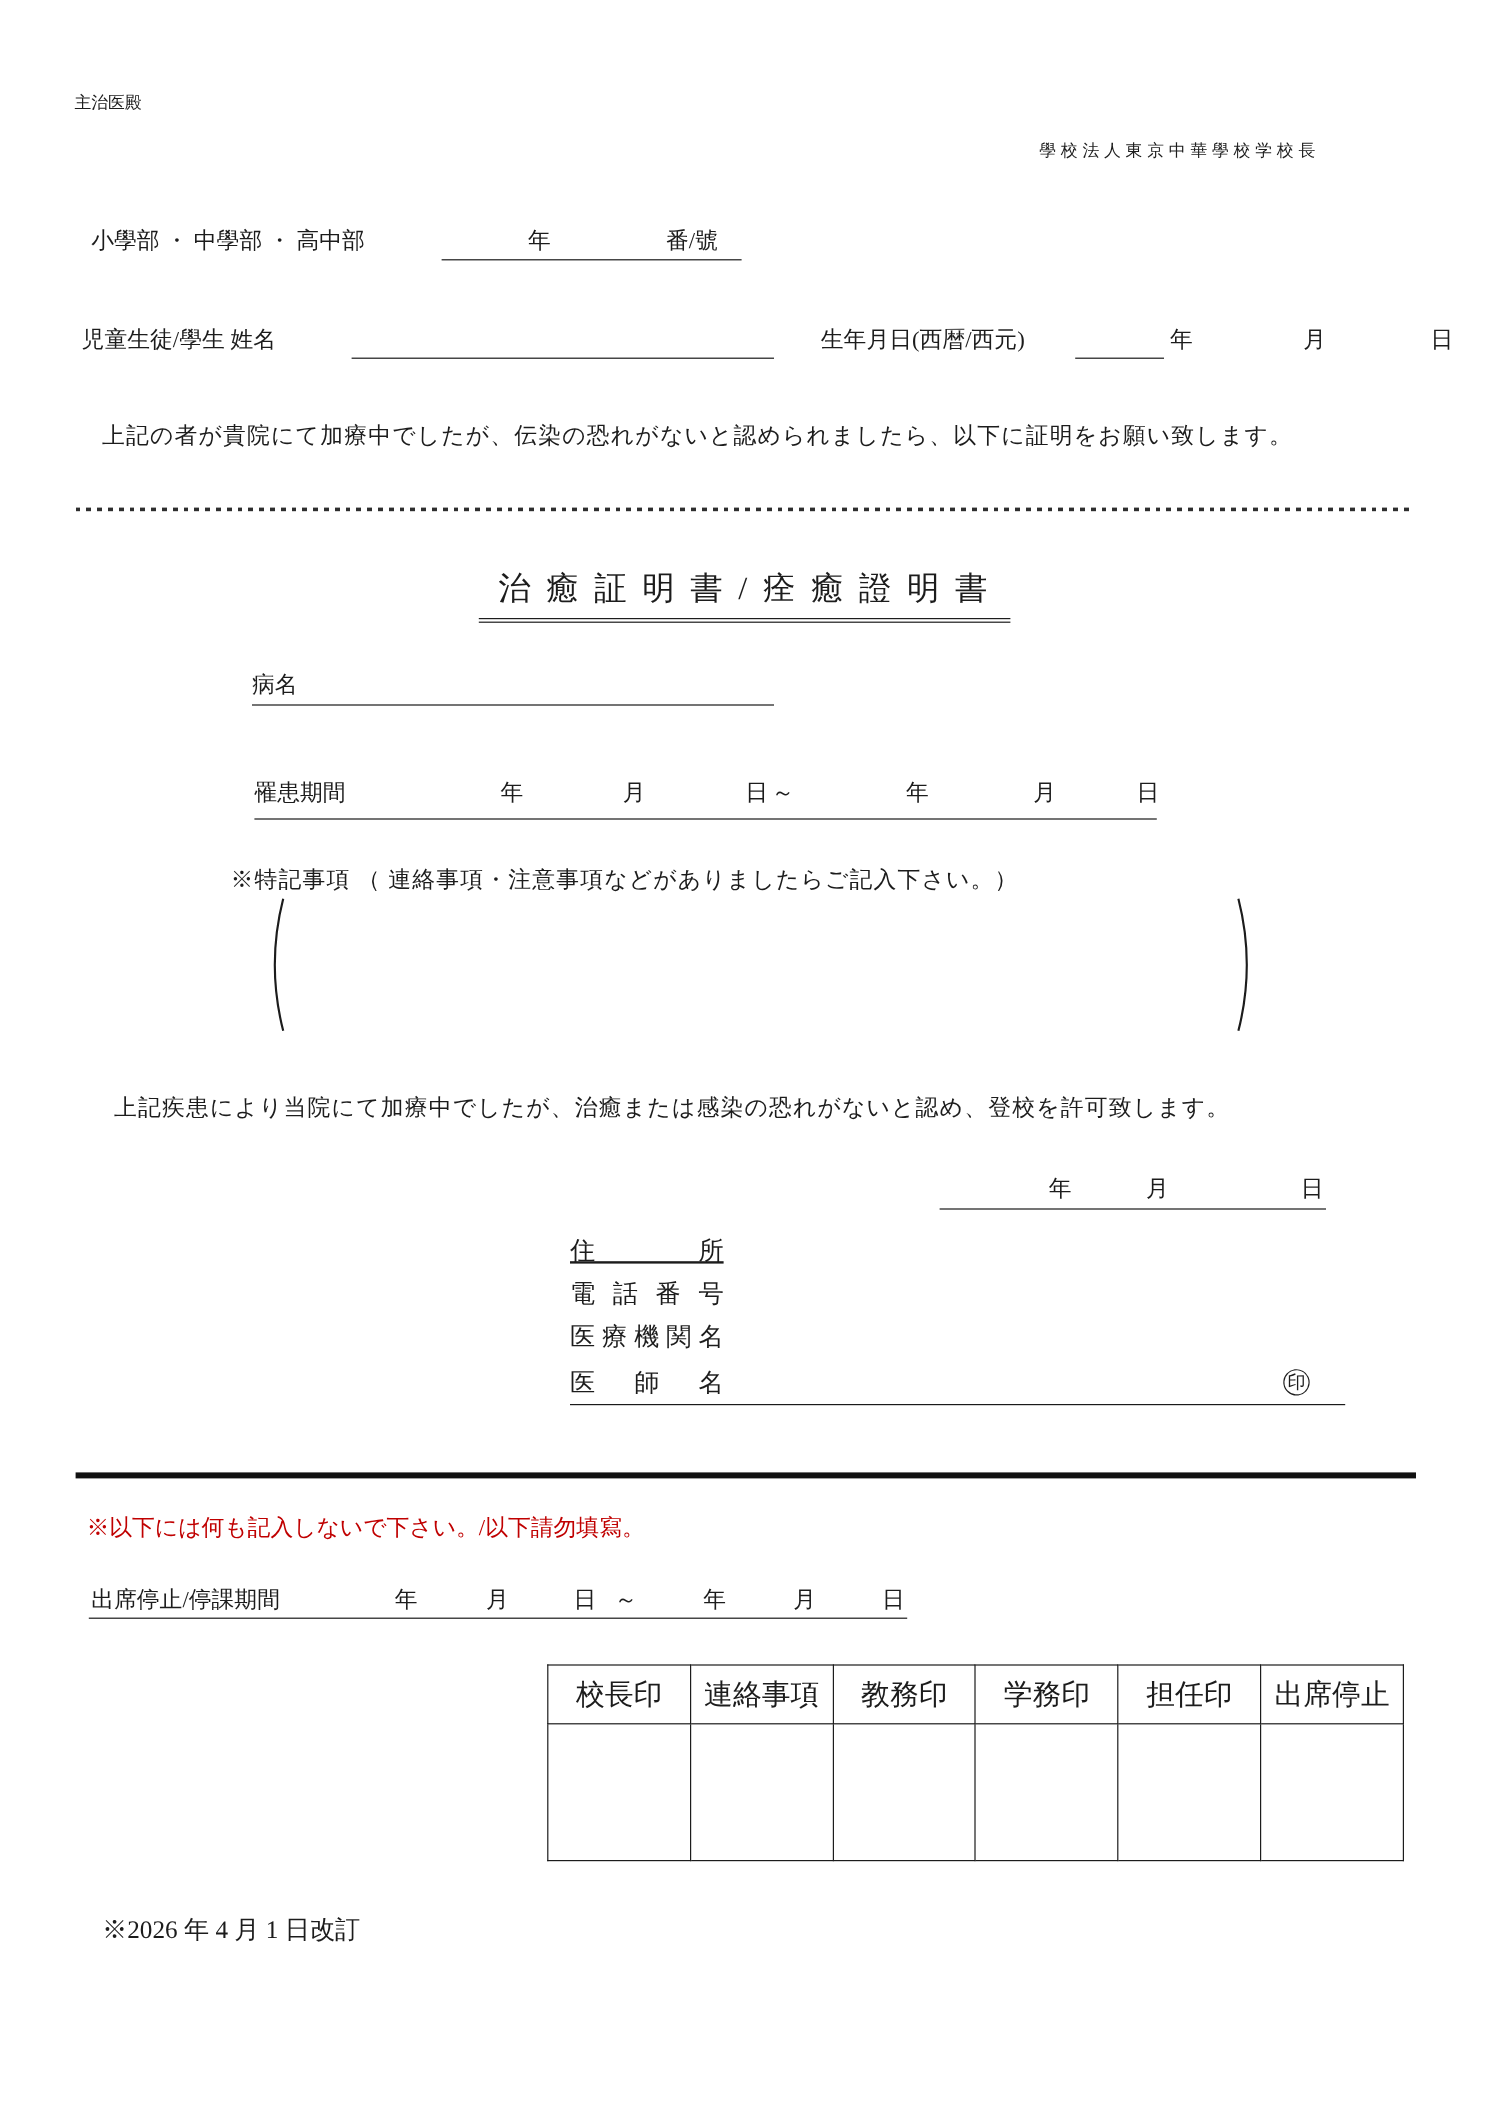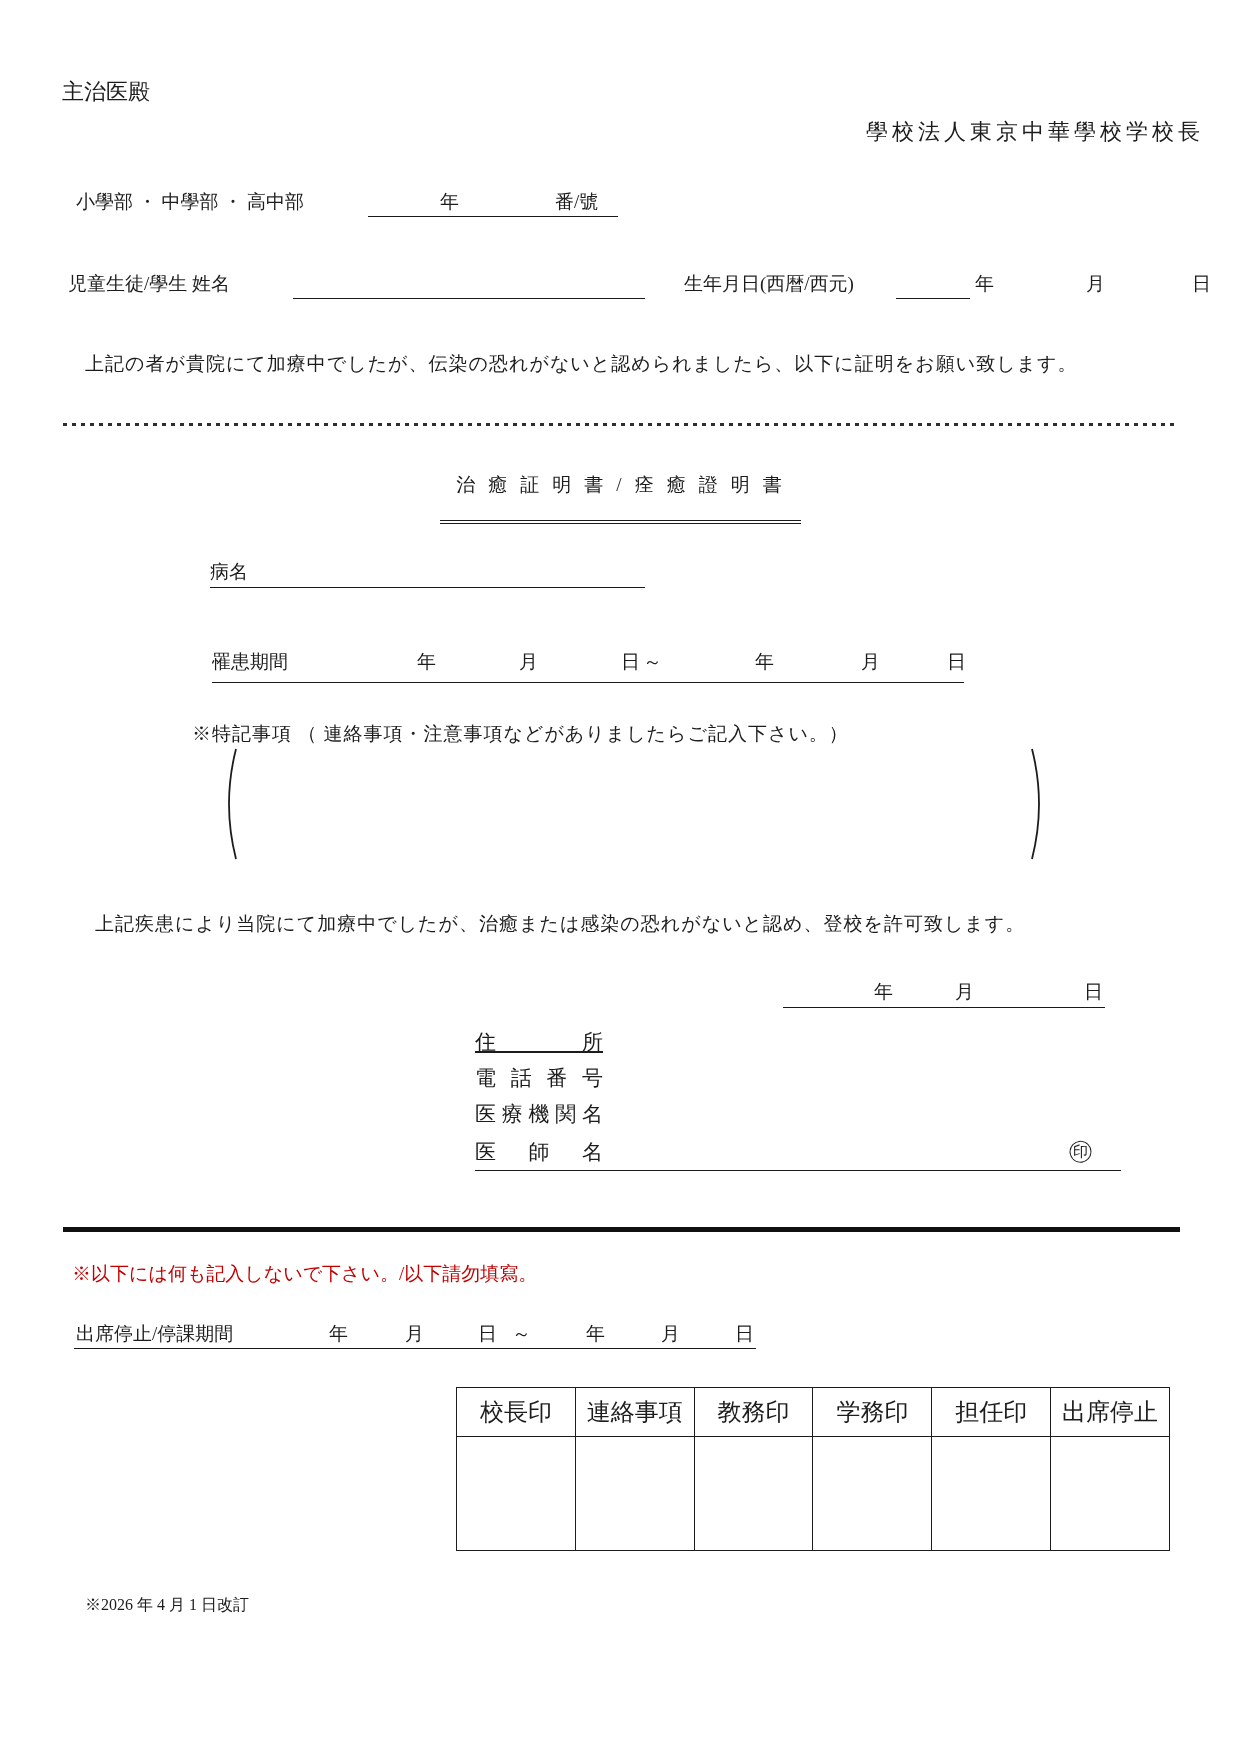--- a/index.html
+++ b/index.html
@@ -8,32 +8,32 @@
     position:relative;
     width:1241px; height:1755px;
     margin:0 auto;
     background:#ffffff;
     font-family:"Liberation Serif","DejaVu Serif",serif;
     color:#1c1c1c;
     overflow:hidden;
   }
   .abs { position:absolute; white-space:nowrap; line-height:1.25; }
   .fs21 { font-size:19px; }
-  .fs22 { font-size:22px; }
+  .fs22 { font-size:14px; }
   .rule { position:absolute; height:0; border-bottom:1.5px solid #1a1a1a; }
   .dotted {
     position:absolute; height:3px;
     background:repeating-linear-gradient(90deg,#2e2e2e 0 4px,transparent 4px 9px);
   }
   .thickrule { position:absolute; height:5px; background:#111; }
   .title-wrap { position:absolute; left:0; right:0; top:472px; text-align:center; }
   .title-inner {
     display:inline-block;
-    font-size:19px; letter-spacing:13px;
-    padding:0 6px 22px 16px;
+    font-size:27px; letter-spacing:13px;
+    padding:0 6px 7px 16px;
     border-bottom:4px double #1c1c1c;
   }
   .jlabel {
     position:absolute; width:128px; font-size:21px;
     text-align:justify; text-align-last:justify;
   }
   .seal { position:absolute; font-size:25px; }
   .bigparen { position:absolute; }
   table.sealtable {
     position:absolute; left:456px; top:1387px;
@@ -141,15 +141,15 @@
       <td></td>
       <td></td>
       <td></td>
       <td></td>
       <td></td>
       <td></td>
     </tr>
   </tbody>
     </table>
 
-  <div class="abs" style="left:85px; top:1595px; font-size:16px;">※2026 年 4 月 1 日改訂</div>
+  <div class="abs" style="left:85px; top:1595px; font-size:21px;">※2026 年 4 月 1 日改訂</div>
 
 </div>
 
 </body></html>

